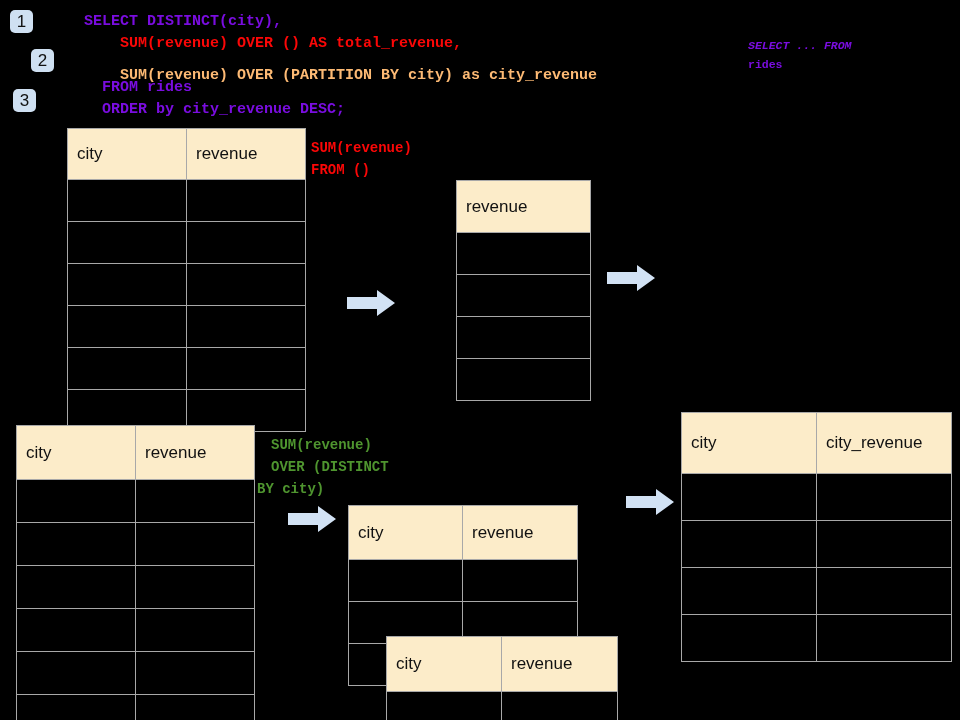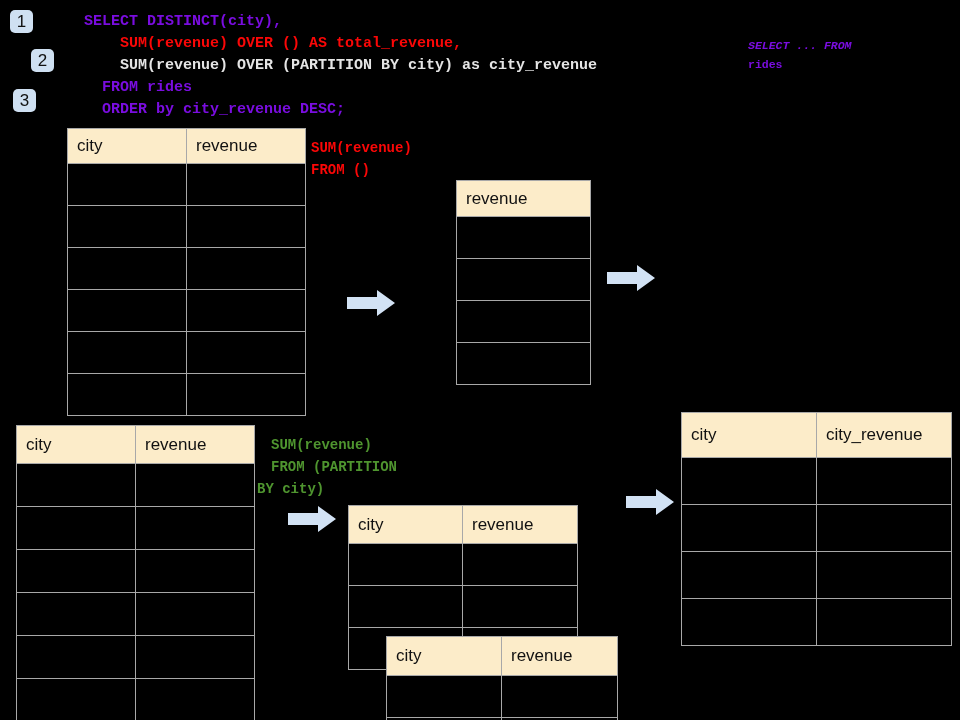--- a/index.html
+++ b/index.html
@@ -37,21 +37,21 @@
     font-family: "Liberation Mono", monospace;
     font-weight: bold;
     white-space: pre;
   }
   .code-main {
     font-size: 15px;
     line-height: 22px;
   }
   .c-purple { color: #7a0de0; }
   .c-red    { color: #fb0707; text-align: right; }
-  .c-green  { color: #e5e5e5; }
+  .c-green  { color: #fdba74; margin-top: 10px; }
 
   .code-side {
     font-size: 11.5px;
     line-height: 19px;
     color: #7a0de0;
   }
   .ann {
     position: absolute;
     font-family: "Liberation Mono", monospace;
     font-weight: bold;
@@ -72,21 +72,21 @@
   .tbl td {
     border: 1px solid #a8a8a8;
     padding: 0;
     background: #000000;
   }
   .tbl td.hd {
     background: #fcecc9;
     color: #111111;
     font-family: "Liberation Sans", sans-serif;
     font-size: 17px;
-    padding: 0 9px;
+    padding: 8px 9px;
     white-space: nowrap;
   }
 
   
   .arrow {
     position: absolute;
     width: 54px;
     height: 30px;
   }
 </style>
@@ -105,21 +105,21 @@
   <div class="code code-main c-purple" style="left:84px; top:77px;">  FROM rides</div>
   <div class="code code-main c-purple" style="left:84px; top:99px;">  ORDER by city_revenue DESC;</div>
 
   <div class="code code-side" style="left:748px; top:36px;font-style:italic;">SELECT ... FROM</div>
   <div class="code code-side" style="left:748px; top:55px;">rides</div>
 
   <div class="ann ann-red" style="left:311px; top:137px;">SUM(revenue)</div>
   <div class="ann ann-red" style="left:311px; top:159px;">FROM ()</div>
 
   <div class="ann ann-green" style="left:271px; top:434px;">SUM(revenue)</div>
-  <div class="ann ann-green" style="left:271px; top:456px;">FROM (PARTITION</div>
+  <div class="ann ann-green" style="left:271px; top:456px;">OVER (DISTINCT</div>
   <div class="ann ann-green" style="left:257px; top:478px;">BY city)</div>
 
   <table class="tbl" style="left:67px; top:128px; width:238px;">
     <colgroup>
         <col style="width:119px">
         <col style="width:119px">
       </colgroup>
     <tbody>
       <tr>
         <td class="hd" style="height:34px;">city</td>

